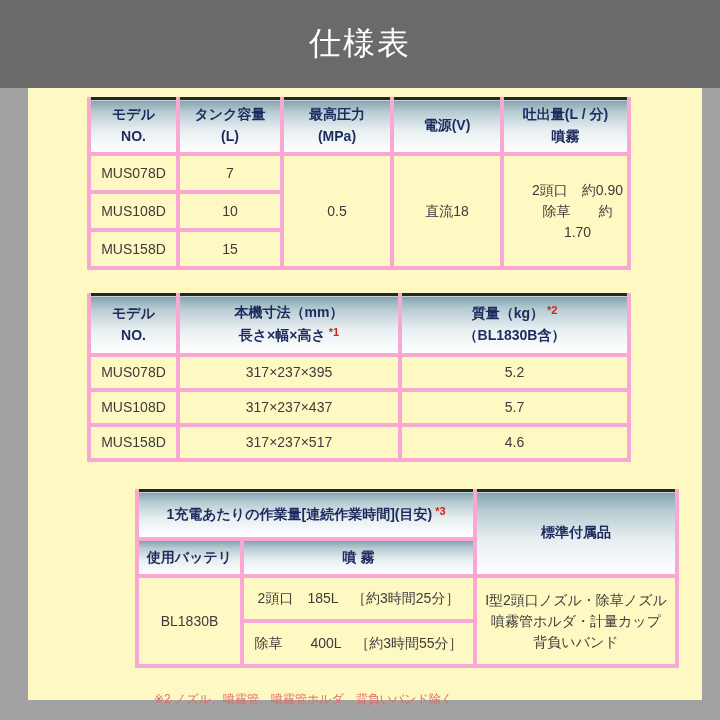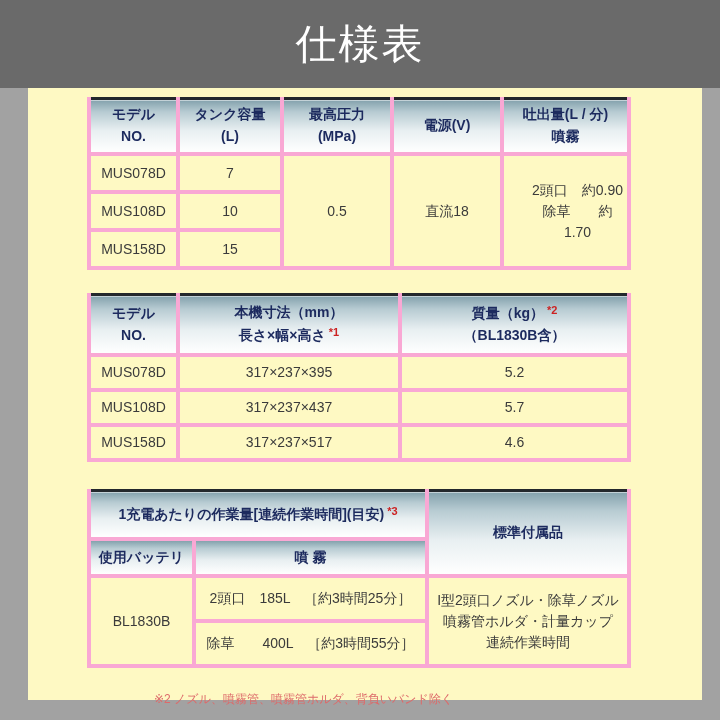--- a/index.html
+++ b/index.html
@@ -7,21 +7,21 @@
     width:720px;height:720px;position:relative;overflow:hidden;
     background:#a2a2a2;
     font-family:"Liberation Sans","DejaVu Sans",sans-serif;
   }
   .title-band{
     position:absolute;top:0;left:0;width:720px;height:88px;
     background:#6a6a6a;
     display:flex;align-items:center;justify-content:center;
   }
   .title-band .title{
-    color:#ffffff;font-size:41px;letter-spacing:2px;font-weight:500;
+    color:#ffffff;font-size:32px;letter-spacing:2px;font-weight:500;
   }
   .page{
     position:absolute;left:28px;top:88px;width:674px;height:612px;
     background:#fef9c3;
   }
   .content{padding:9px 0 0 59px;}
 
   table.spec{
     border-collapse:collapse;table-layout:fixed;width:540px;
     font-size:14px;
@@ -39,21 +39,21 @@
   table.spec td{color:#3b3b3b;line-height:1.5;}
 
   
   #table1 th{height:50px;}
   #table1 td{height:32px;}
   
   #table2{margin-top:23px;}
   #table2 th{height:55px;}
   #table2 td{height:29px;}
   
-  #table3{margin-top:27px;}
+  #table3{margin-top:27px;margin-left:48px;}
   #table3 th.row1{height:43px;}
   #table3 th.row2{height:31px;}
   #table3 td{height:39px;}
 
   .cell-lines{display:inline-block;text-align:center;margin-left:24px;}
   sup.note{
     color:#cc2222;font-size:11px;font-weight:bold;
     margin-left:3px;vertical-align:4px;
   }
   .footnotes{
@@ -186,21 +186,21 @@
         <th class="row2">
           <span>噴 霧</span>
         </th>
       </tr>
       <tr>
         <td rowspan="2">BL1830B</td>
         <td>2頭口　185L　［約3時間25分］</td>
         <td rowspan="2">
           <span>I型2頭口ノズル・除草ノズル</span><br>
           <span>噴霧管ホルダ・計量カップ</span><br>
-          <span>連続作業時間</span>
+          <span>背負いバンド</span>
         </td>
       </tr>
       <tr>
         <td>除草　　400L　［約3時間55分］</td>
       </tr>
     </tbody>
       </table>
 
     <div class="footnotes">
       <div class="footnote">※2 ノズル、噴霧管、噴霧管ホルダ、背負いバンド除く</div>

